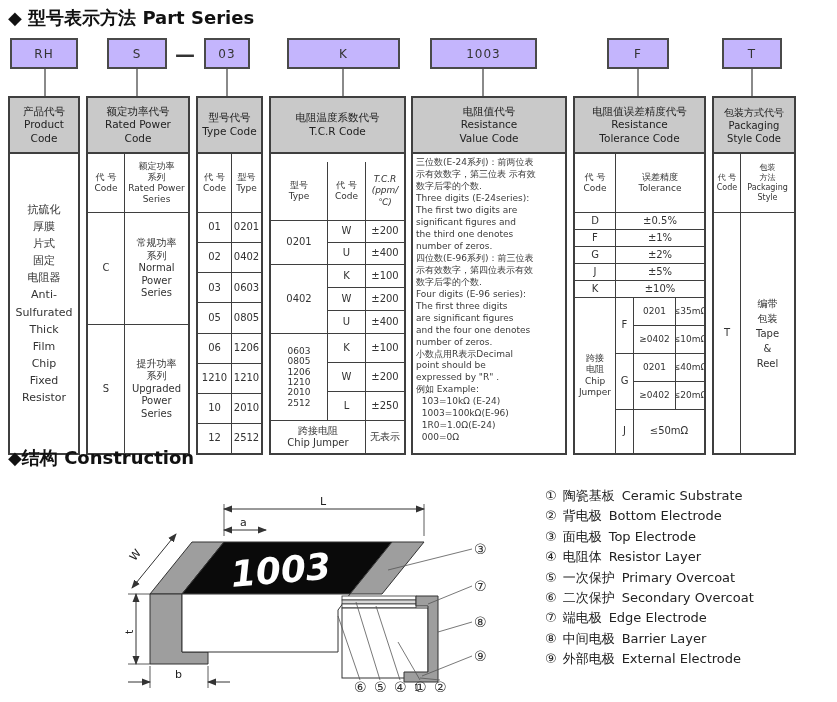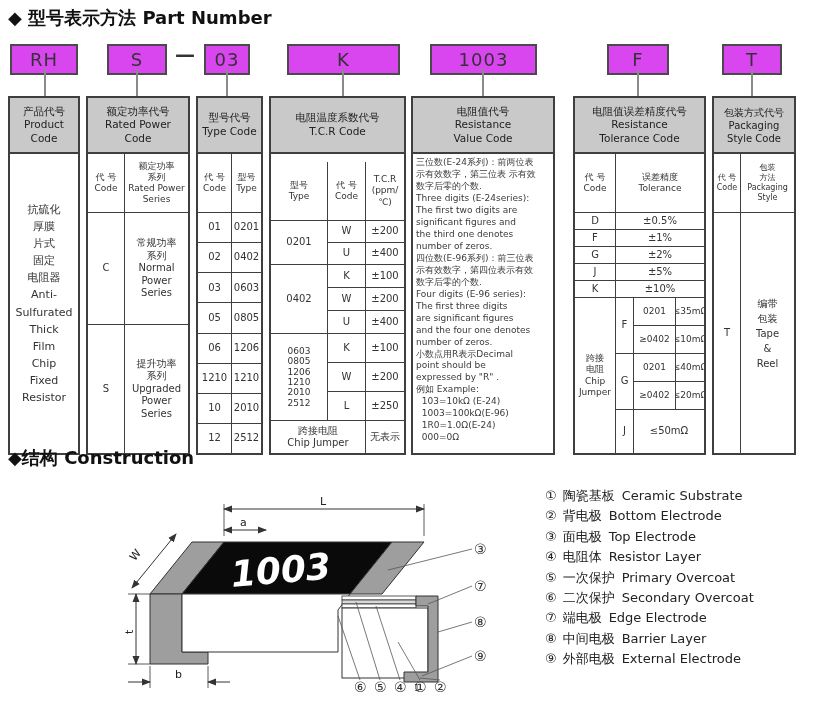--- a/index.html
+++ b/index.html
@@ -5,22 +5,22 @@
   html,body{margin:0;padding:0;background:#fff;}
   #page{position:relative;width:837px;height:702px;background:#fff;overflow:hidden;
         font-family:"DejaVu Sans","Liberation Sans",sans-serif;color:#2b2b2b;}
   .pre{white-space:pre-line;}
   .prew{white-space:pre-wrap;}
 
   
   .sec-title{position:absolute;left:8px;font-weight:bold;font-size:18px;color:#111;}
 
   
-  .pn-box{position:absolute;top:44px;height:31px;border:2px solid #4a4a4a;background:#d946ef;
-          display:flex;align-items:center;justify-content:center;font-size:18px;
+  .pn-box{position:absolute;top:38px;height:31px;border:2px solid #4a4a4a;background:#c4b5fd;
+          display:flex;align-items:center;justify-content:center;font-size:12px;
           letter-spacing:1px;color:#333;box-sizing:border-box;}
   .pn-dash{position:absolute;top:38px;height:31px;display:flex;align-items:center;
            justify-content:center;font-size:20px;font-weight:bold;color:#333;}
   .pn-line{position:absolute;top:69px;height:27px;width:2px;background:#8a8a8a;}
 
   
   .col{position:absolute;top:96px;height:359px;border:2px solid #3f3f3f;background:#fff;
        box-sizing:border-box;display:flex;flex-direction:column;}
   .col-header{background:#c9c9c9;border-bottom:2px solid #3f3f3f;min-height:54px;
               display:flex;align-items:center;justify-content:center;text-align:center;
@@ -53,21 +53,21 @@
   .pageno{position:absolute;left:414px;top:683px;font-size:9px;color:#333;}
   svg text{font-family:"DejaVu Sans","Liberation Sans",sans-serif;}
 </style>
 </head>
 <body>
 
 <div id="page">
 
   <div class="sec-title" style="top:6px;">
     <span>◆ 型号表示方法</span>
-    <span style="font-weight:600;">Part Number</span>
+    <span style="font-weight:600;">Part Series</span>
   </div>
 
   <div class="pn-box" style="left:10px;width:68px;">RH</div>
   <div class="pn-box" style="left:107px;width:60px;">S</div>
   <div class="pn-dash" style="left:170px;width:30px;">—</div>
   <div class="pn-box" style="left:204px;width:46px;">03</div>
   <div class="pn-box" style="left:287px;width:113px;">K</div>
   <div class="pn-box" style="left:430px;width:107px;">1003</div>
   <div class="pn-box" style="left:607px;width:62px;">F</div>
   <div class="pn-box" style="left:722px;width:60px;">T</div>
@@ -152,21 +152,21 @@
   </div>
 
   <div class="col" style="left:269px;width:137px;gap:8px;">
     <div class="col-header">电阻温度系数代号
 T.C.R Code</div>
     <div class="grid-tcr">
       <div class="cell small" style="grid-area:1/1;">型号
 Type</div>
       <div class="cell small bl" style="grid-area:1/2;">代 号
 Code</div>
-      <div class="cell small bl" style="grid-area:1/3;">T.C.R
+      <div class="cell small bl" style="grid-area:1/3;font-style:italic;">T.C.R
 (ppm/℃)</div>
 
       <div class="cell bt" style="grid-area:2/1/4/2;">0201</div>
       <div class="cell bt bl" style="grid-area:2/2;">W</div>
       <div class="cell bt bl" style="grid-area:2/3;">±200</div>
       <div class="cell bt bl" style="grid-area:3/2;">U</div>
       <div class="cell bt bl" style="grid-area:3/3;">±400</div>
 
       <div class="cell bt" style="grid-area:4/1/7/2;">0402</div>
       <div class="cell bt bl" style="grid-area:4/2;">K</div>
@@ -188,21 +188,21 @@
       <div class="cell bt bl" style="grid-area:8/3;">±200</div>
       <div class="cell bt bl" style="grid-area:9/2;">L</div>
       <div class="cell bt bl" style="grid-area:9/3;">±250</div>
 
       <div class="cell bt" style="grid-area:10/1/11/3;">跨接电阻
 Chip Jumper</div>
       <div class="cell bt bl" style="grid-area:10/3;">无表示</div>
     </div>
   </div>
 
-  <div class="col" style="left:411px;width:144px;">
+  <div class="col" style="left:411px;width:156px;">
     <div class="col-header">电阻值代号
 Resistance
 Value Code</div>
     <div class="res-body prew">三位数(E-24系列)：前两位表
 示有效数字，第三位表 示有效
 数字后零的个数.
 Three digits (E-24series):
 The first two digits are
 significant figures and
 the third one denotes

